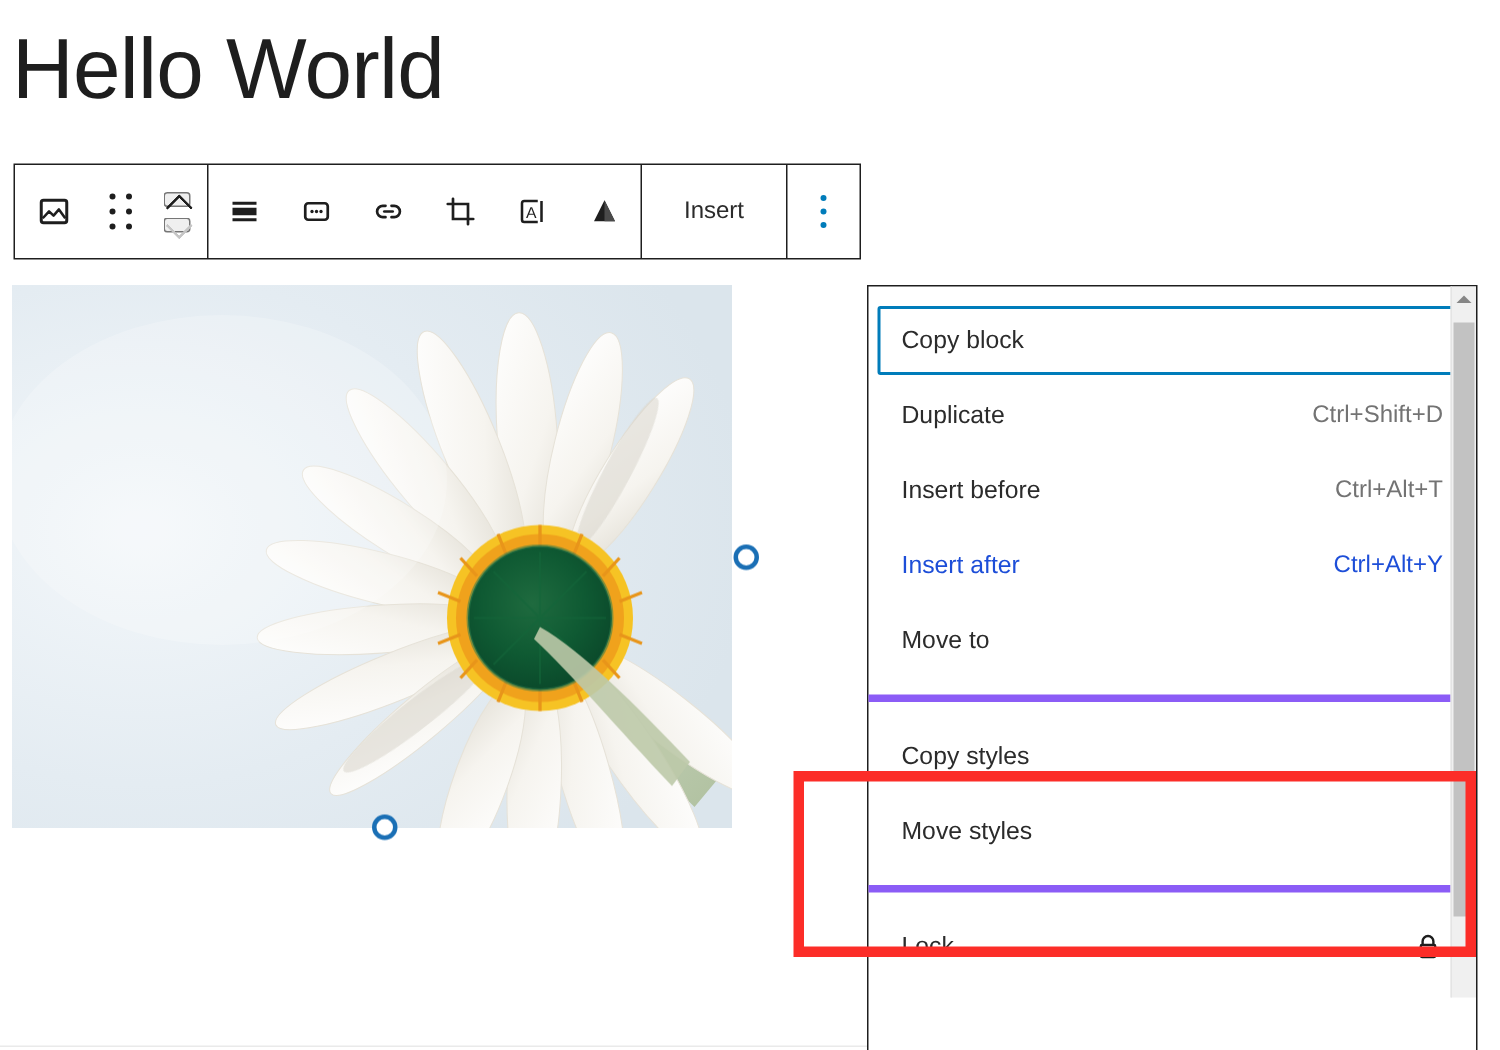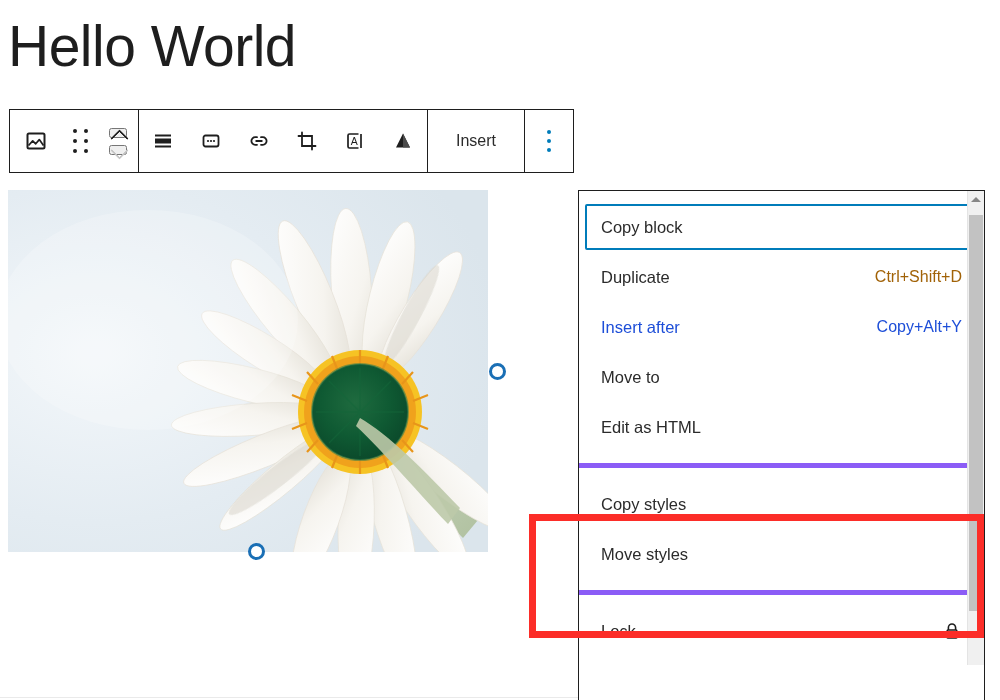--- a/index.html
+++ b/index.html
@@ -87,21 +87,21 @@
   }
   .menu-inner { position: relative; width: 100%; }
   .menu-group { padding: 0; }
   .menu-group + .menu-group { border-top: 5px solid #8b5cf6; }
   .menu-item {
     display: flex; align-items: center; justify-content: space-between;
     height: 50px; padding: 0 20px;
     font-size: 16.5px; color: #2b2b2b; cursor: pointer; background: transparent;
     border: 2px solid transparent; border-radius: 2px;
   }
-  .menu-item .shortcut { color: #a16207; font-size: 16px; }
+  .menu-item .shortcut { color: #737373; font-size: 16px; }
   .menu-item.focused { border-color: #007cba; margin: 2px 6px; height: 46px; padding: 0 14px; }
   .menu-item.highlight, .menu-item.highlight .shortcut { color: #1d4ed8; }
   .menu-item .lock-icon { color: #1e1e1e; display: flex; }
   .group-pad-top { padding-top: 11px; }
   .group-pad-bot { padding-bottom: 11px; }
 
   
   .scrollbar {
     position: absolute; right: 0px; top: 0px; width: 17px; height: 474px;
     background: #f0f0f0; border-left: 1px solid #e4e4e4;
@@ -311,30 +311,30 @@
 
       <div class="menu-group group-pad-top group-pad-bot">
         <div class="menu-item focused">
           <span>Copy block</span>
           <span class="shortcut"></span>
         </div>
         <div class="menu-item">
           <span>Duplicate</span>
           <span class="shortcut">Ctrl+Shift+D</span>
         </div>
+        <div class="menu-item">
+          <span>Insert before</span>
+          <span class="shortcut">Ctrl+Alt+T</span>
+        </div>
         <div class="menu-item highlight">
           <span>Insert after</span>
-          <span class="shortcut">Copy+Alt+Y</span>
+          <span class="shortcut">Ctrl+Alt+Y</span>
         </div>
         <div class="menu-item">
           <span>Move to</span>
-          <span class="shortcut"></span>
-        </div>
-        <div class="menu-item">
-          <span>Edit as HTML</span>
           <span class="shortcut"></span>
         </div>
       </div>
 
       <div class="menu-group group-pad-top group-pad-bot">
         <div class="menu-item">
           <span>Copy styles</span>
           <span class="shortcut"></span>
         </div>
         <div class="menu-item">

